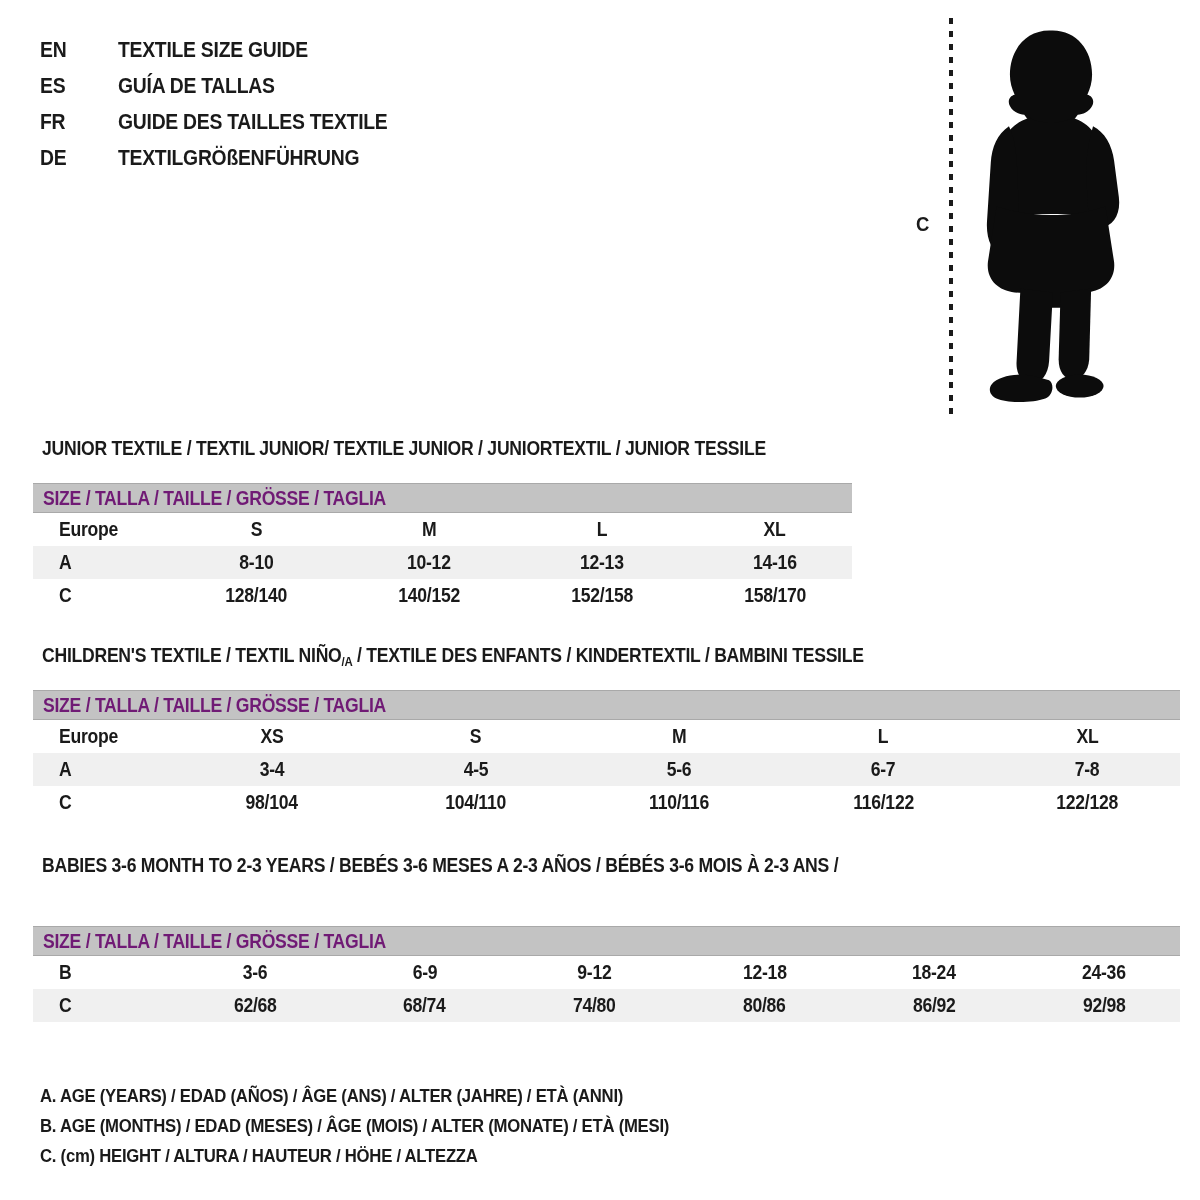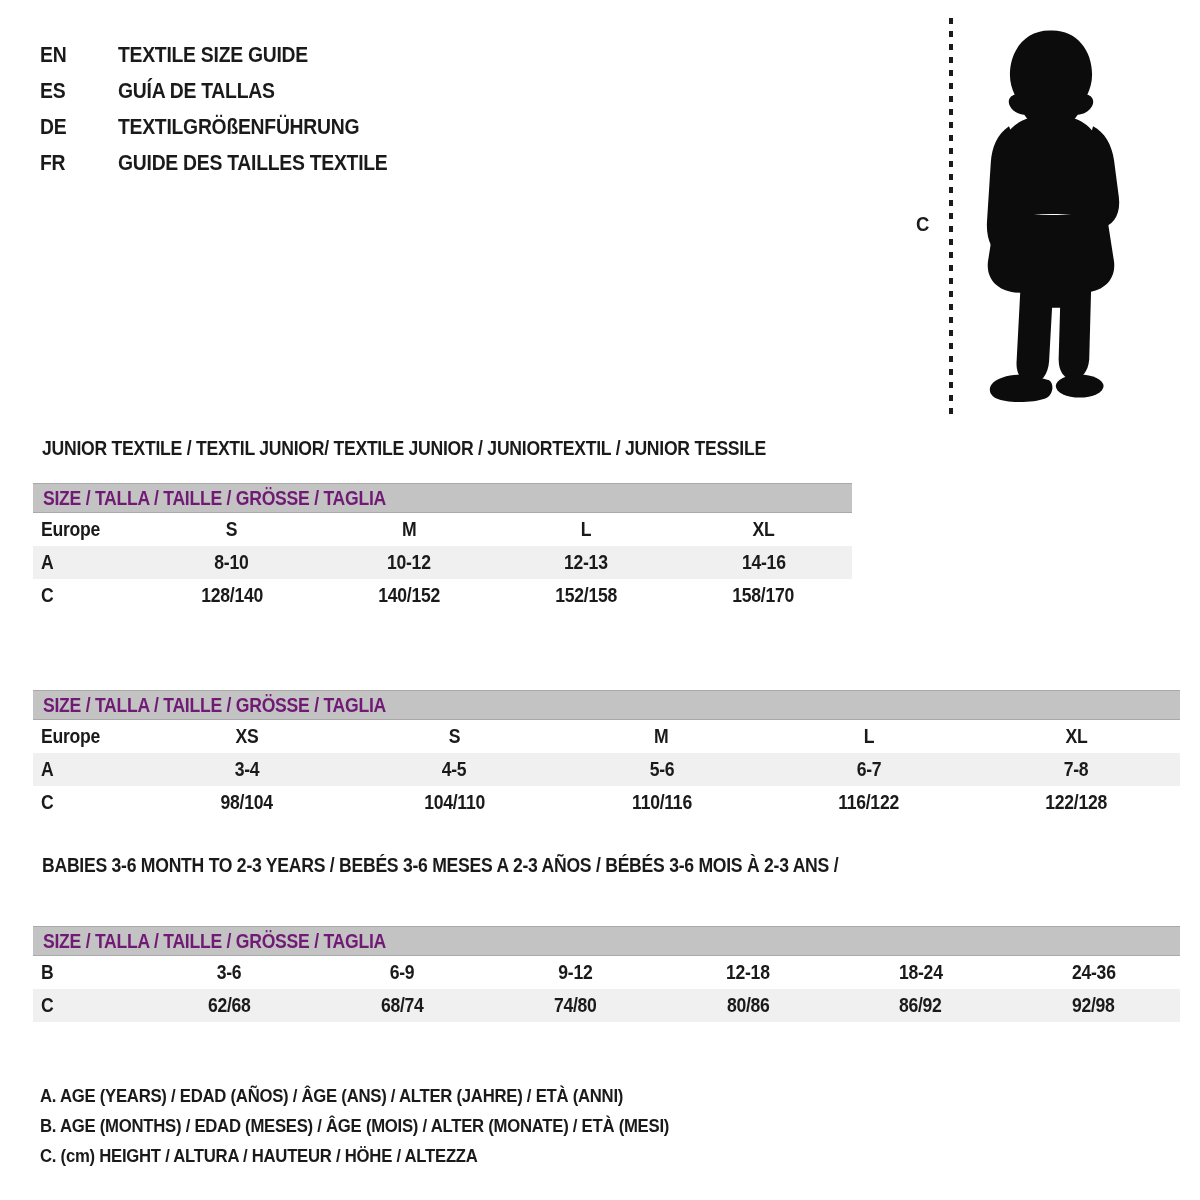--- a/index.html
+++ b/index.html
@@ -13,21 +13,21 @@
     position:relative;width:1200px;height:1200px;background:#fff;overflow:hidden;
     font-family:"Liberation Sans","DejaVu Sans",sans-serif;
     font-weight:700;color:var(--ink);
   }
   
   .cond{display:inline-block;transform:scaleX(.88);transform-origin:0 50%;letter-spacing:-.3px;white-space:nowrap;}
   .center .cond{transform-origin:50% 50%;}
 
   
   .lang-list{position:absolute;left:40px;top:32px;}
-  .lang-row{display:flex;height:36px;align-items:flex-end;font-size:22px;}
+  .lang-row{display:flex;height:36px;align-items:center;font-size:22px;}
   .lang-code{width:78px;}
 
   
   .measure-line{
     position:absolute;left:949px;top:18px;width:4px;height:398px;
     background:repeating-linear-gradient(to bottom,var(--ink) 0 6px,transparent 6px 13px);
   }
   .measure-label{position:absolute;left:916px;top:212px;font-size:21px;}
   .silhouette{position:absolute;left:965px;top:20px;width:172px;height:392px;}
 
@@ -36,21 +36,21 @@
   .tsub{font-size:13px;vertical-align:-4px;}
   .table{position:absolute;left:33px;}
   .size-bar{
     height:30px;background:var(--header-bar);
     border-top:1px solid #a9a9a9;border-bottom:1px solid #a9a9a9;
     box-sizing:border-box;display:flex;align-items:center;
     padding-left:10px;font-size:20px;color:#701a75;
   }
   .trow{display:flex;height:33px;align-items:center;font-size:20px;}
   .trow.shaded{background:var(--row-stripe);}
-  .cell{overflow:visible;}
+  .cell{overflow:visible;margin-left:18px;}
   .cell.label{width:110px;padding-left:8px;box-sizing:border-box;text-align:left;}
   .cell.val{flex:1;text-align:center;}
 
   #table-junior{top:483px;width:819px;}
   #table-children{top:690px;width:1147px;}
   #table-babies{top:926px;width:1147px;}
   #title-junior{top:433px;}
   #title-children{top:640px;}
   #title-babies{top:850px;}
 
@@ -66,26 +66,26 @@
   <div class="lang-list">
     <div class="lang-row">
       <span class="lang-code"><span class="cond">EN</span></span>
       <span class="cond">TEXTILE SIZE GUIDE</span>
     </div>
     <div class="lang-row">
       <span class="lang-code"><span class="cond">ES</span></span>
       <span class="cond">GUÍA DE TALLAS</span>
     </div>
     <div class="lang-row">
+      <span class="lang-code"><span class="cond">FR</span></span>
+      <span class="cond">GUIDE DES TAILLES TEXTILE</span>
+    </div>
+    <div class="lang-row">
       <span class="lang-code"><span class="cond">DE</span></span>
       <span class="cond">TEXTILGRÖßENFÜHRUNG</span>
-    </div>
-    <div class="lang-row">
-      <span class="lang-code"><span class="cond">FR</span></span>
-      <span class="cond">GUIDE DES TAILLES TEXTILE</span>
     </div>
   </div>
 
   <div class="measure-line"></div>
   <div class="measure-label"><span class="cond">C</span></div>
   <svg class="silhouette" viewBox="0 0 180 400" aria-hidden="true">
     <g fill="var(--silhouette)">
       <path d="M90,6 C116,5 133,26 133,52 C133,60 131,67 128,73 C133,74 136,79 133,85 C130,91 123,94 118,94 C111,104 101,110 90,110 C79,110 69,104 62,94 C57,94 50,91 47,85 C44,79 47,74 52,73 C49,67 47,60 47,52 C47,26 64,5 90,6 Z"></path>
       <path d="M68,97 C76,104 104,104 112,97 C131,103 141,117 143,136 L147,198 L33,198 L37,134 C39,116 49,103 68,97 Z"></path>
       <path d="M46,106 C34,114 28,128 27,144 L23,206 C22,224 28,238 40,241 C51,243 58,234 57,220 L55,158 C54,138 53,120 46,106 Z"></path>
@@ -123,20 +123,25 @@
         <div class="trow">
           <div class="cell label"><span class="cond">C</span></div>
           <div class="cell val center"><span class="cond">128/140</span></div>
           <div class="cell val center"><span class="cond">140/152</span></div>
           <div class="cell val center"><span class="cond">152/158</span></div>
           <div class="cell val center"><span class="cond">158/170</span></div>
         </div>
       </div>
   </div>
 
+  <div class="sec-title" id="title-children">
+    <span class="cond">
+      <span>CHILDREN'S TEXTILE / TEXTIL NIÑO</span><span class="tsub">/A</span><span> / TEXTILE DES ENFANTS / KINDERTEXTIL / BAMBINI TESSILE</span>
+    </span>
+  </div>
   <div class="table" id="table-children">
     <div class="size-bar">
       <span class="cond">SIZE / TALLA / TAILLE / GRÖSSE / TAGLIA</span>
     </div>
     <div class="rows">
         <div class="trow">
           <div class="cell label"><span class="cond">Europe</span></div>
           <div class="cell val center"><span class="cond">XS</span></div>
           <div class="cell val center"><span class="cond">S</span></div>
           <div class="cell val center"><span class="cond">M</span></div>

